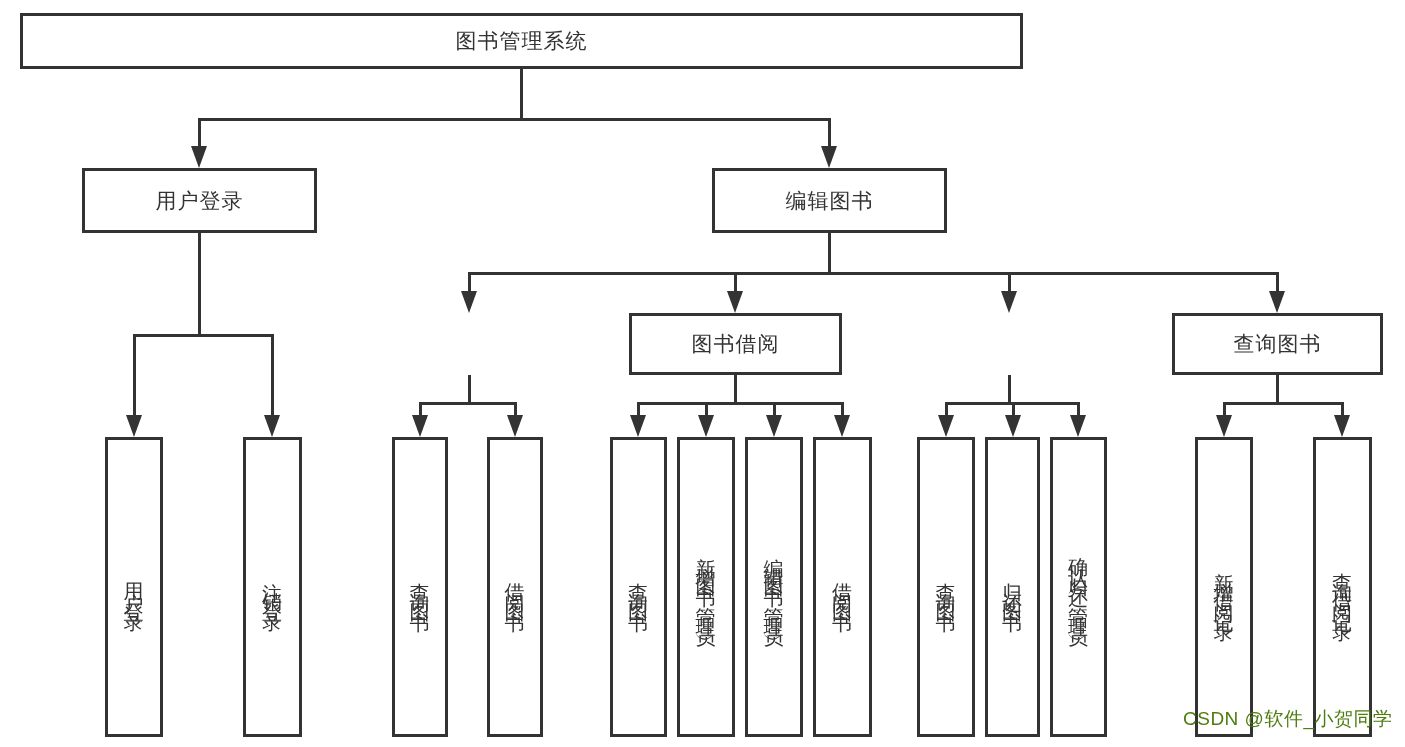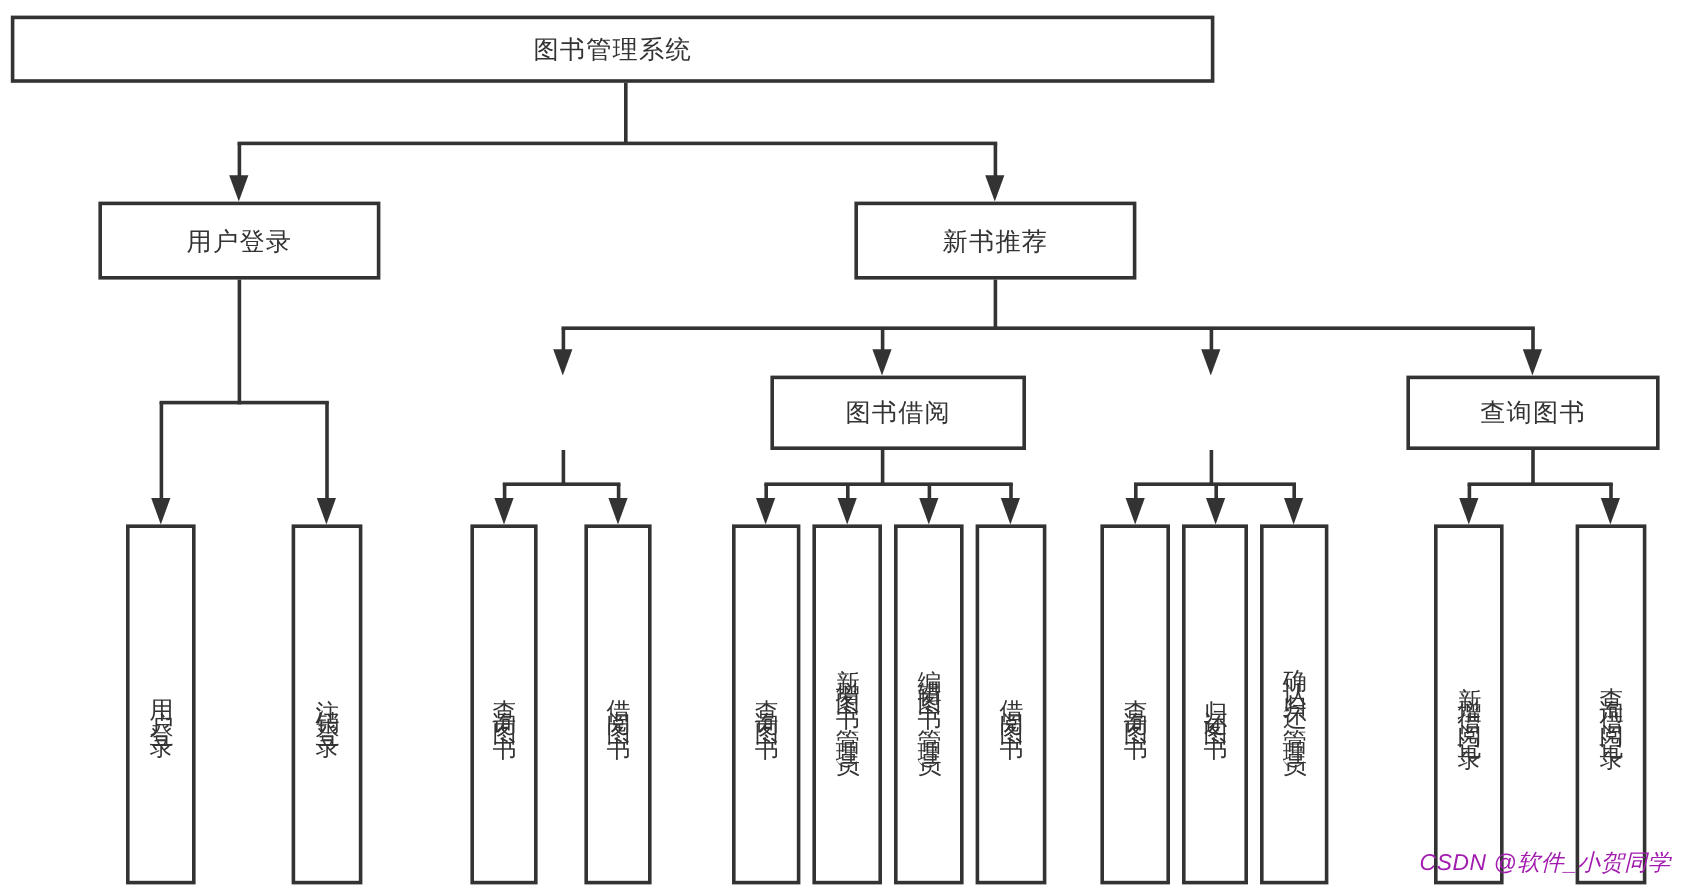--- a/index.html
+++ b/index.html
@@ -48,63 +48,62 @@
     width: 0; height: 0;
     border-left: 8px solid transparent;
     border-right: 8px solid transparent;
     border-top: 22px solid #333333;
   }
   .watermark {
     position: absolute;
     left: 1183px;
     top: 706px;
     font-size: 19px;
-    color: #a21caf;
+    color: #4d7c0f;
     letter-spacing: 0.5px;
     z-index: 10;
     white-space: nowrap;
-    font-style: italic;
   }
 </style>
 </head>
 <body>
 
 <div id="canvas">
 
-  <div class="hbox" style="left:9px; top:13px; width:1003px; height:56px;">图书管理系统</div>
+  <div class="hbox" style="left:20px; top:13px; width:1003px; height:56px;">图书管理系统</div>
 
   <div class="vl" style="left:520px; top:69px; height:51px;"></div>
   <div class="hl" style="left:197.5px; top:117.5px; width:633px;"></div>
   <div class="vl" style="left:197.5px; top:119px; height:30px;"></div>
   <div class="vl" style="left:827.5px; top:119px; height:30px;"></div>
   <div class="arrow" style="left:191px; top:146px;"></div>
   <div class="arrow" style="left:821px; top:146px;"></div>
 
   <div class="hbox" style="left:82px; top:168px; width:235px; height:65px;">用户登录</div>
-  <div class="hbox" style="left:712px; top:168px; width:235px; height:65px;">新书推荐</div>
+  <div class="hbox" style="left:712px; top:168px; width:235px; height:65px;">编辑图书</div>
 
   <div class="vl" style="left:197.5px; top:233px; height:104px;"></div>
   <div class="hl" style="left:132.5px; top:333.5px; width:141px;"></div>
   <div class="vl" style="left:132.5px; top:335px; height:82px;"></div>
   <div class="vl" style="left:270.5px; top:335px; height:82px;"></div>
   <div class="arrow" style="left:126px; top:415px;"></div>
   <div class="arrow" style="left:264px; top:415px;"></div>
 
   <div class="vl" style="left:827.5px; top:233px; height:42px;"></div>
   <div class="hl" style="left:467.5px; top:271.5px; width:811px;"></div>
   <div class="vl" style="left:467.5px; top:273px; height:22px;"></div>
   <div class="vl" style="left:733.5px; top:273px; height:22px;"></div>
   <div class="vl" style="left:1007.5px; top:273px; height:22px;"></div>
   <div class="vl" style="left:1275.5px; top:273px; height:22px;"></div>
   <div class="arrow" style="left:461px; top:291px;"></div>
   <div class="arrow" style="left:727px; top:291px;"></div>
   <div class="arrow" style="left:1001px; top:291px;"></div>
   <div class="arrow" style="left:1269px; top:291px;"></div>
 
-  <div class="hbox" style="left:629px; top:313px; width:213px; height:62px;margin-left:13px;">图书借阅</div>
+  <div class="hbox" style="left:629px; top:313px; width:213px; height:62px;">图书借阅</div>
   <div class="hbox" style="left:1172px; top:313px; width:211px; height:62px;">查询图书</div>
 
   <div class="vl" style="left:467.5px; top:375px; height:30px;"></div>
   <div class="hl" style="left:418.5px; top:401.5px; width:98px;"></div>
   <div class="vl" style="left:418.5px; top:403px; height:16px;"></div>
   <div class="vl" style="left:513.5px; top:403px; height:16px;"></div>
   <div class="arrow" style="left:412px; top:415px;"></div>
   <div class="arrow" style="left:507px; top:415px;"></div>
 
   <div class="vl" style="left:733.5px; top:375px; height:30px;"></div>

